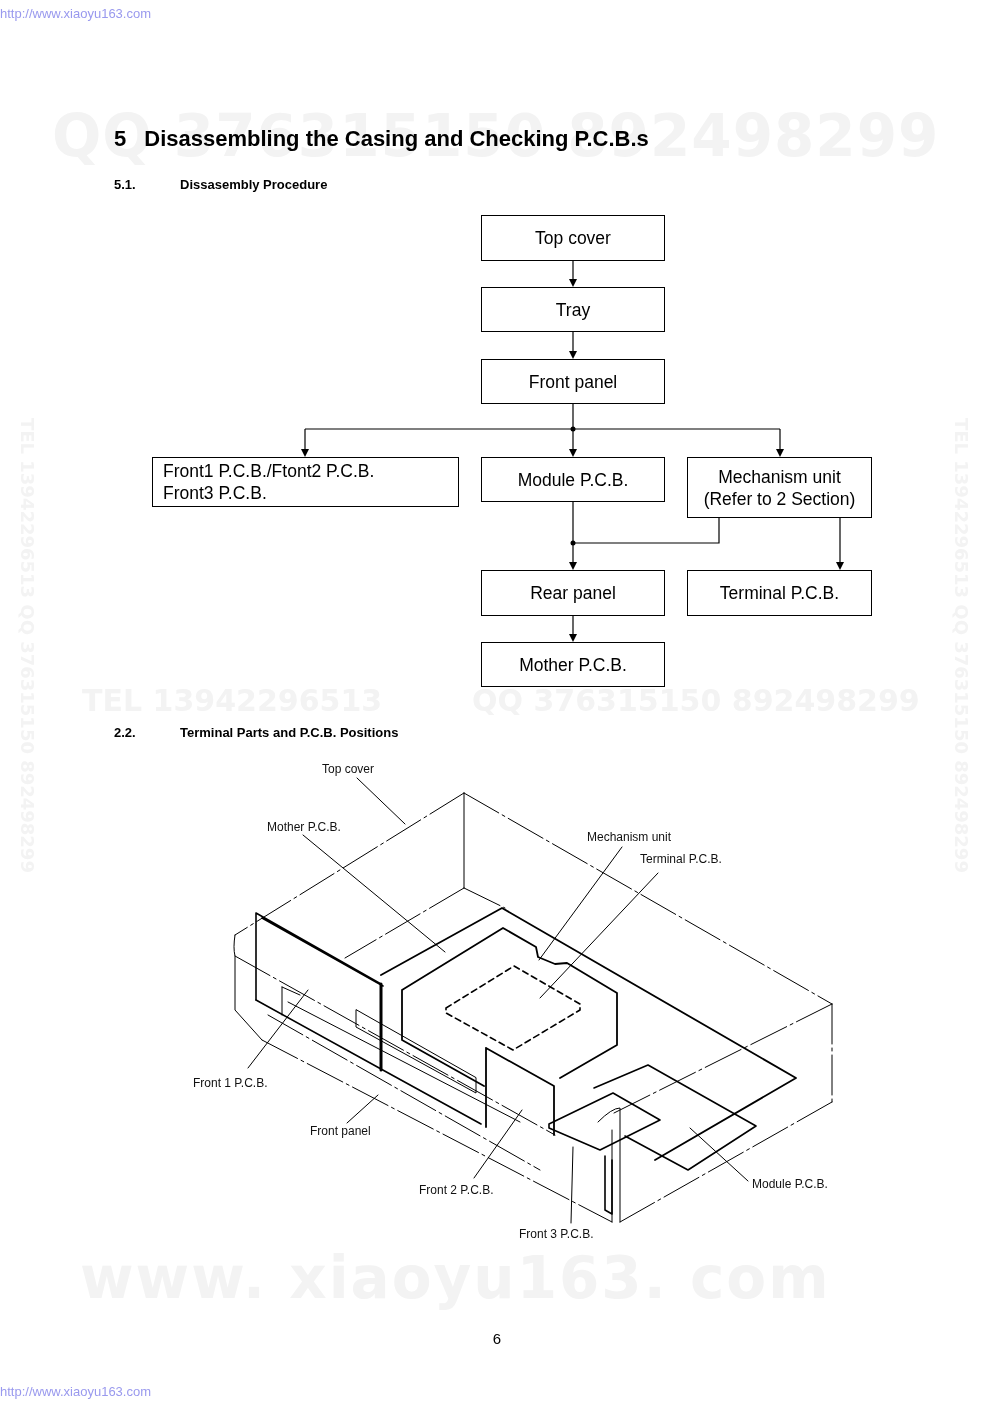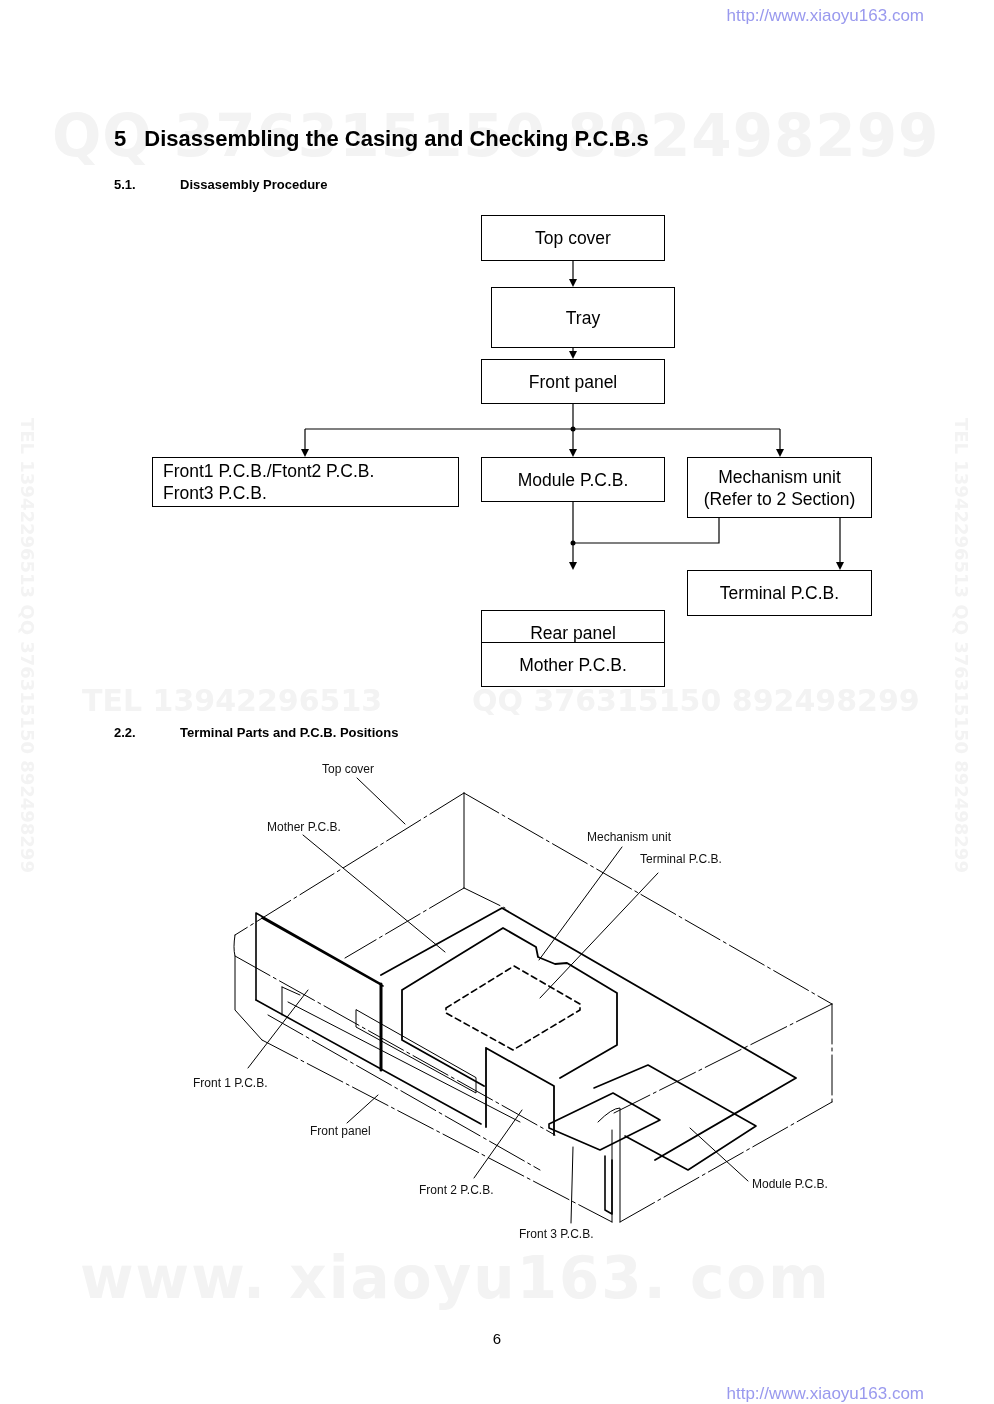--- a/index.html
+++ b/index.html
@@ -1,19 +1,19 @@
 <!DOCTYPE html>
 <html><head>
   <meta charset="utf-8">
   <style>
     html, body { margin: 0; padding: 0; background: #ffffff; }
     body { width: 994px; height: 1404px; position: relative; overflow: hidden;
            font-family: "Liberation Sans", sans-serif; color: #000; }
-    .url { position: absolute; left: 0; width: 924px; text-align: right;
-           font-size: 17px; color: #9999ee; text-decoration: none; }
+    .url { position: absolute; left: 0; width: 924px; text-align: left;
+           font-size: 13px; color: #9999ee; text-decoration: none; }
     .url.top { top: 6px; }
     .url.bottom { top: 1384px; }
     .wm { position: absolute; font-family: "DejaVu Sans", sans-serif; font-weight: bold;
           color: #f3f3f3; white-space: nowrap; z-index: 0; }
     .wm-h1 { top: 102px; left: 52px; font-size: 58px; letter-spacing: 1px; }
     .wm-h2 { top: 683px; left: 82px; font-size: 30px; }
     .wm-h3 { top: 683px; left: 472px; font-size: 30px; }
     .wm-big { top: 1244px; left: 80px; font-size: 58px; letter-spacing: 2px; }
     .wm-v { top: 418px; font-size: 18px; transform-origin: 0 0; transform: rotate(90deg); }
     .wm-vl { left: 38px; }
@@ -86,42 +86,42 @@
     <path d="M836,562 L844,562 L840,570 Z" fill="#000" stroke="none"></path>
 
     <line x1="573" y1="615" x2="573" y2="640"></line>
     <path d="M569,634 L577,634 L573,642 Z" fill="#000" stroke="none"></path>
   </g>
 </svg>
 
 <div class="box" style="left:481px;top:215px;width:184px;height:46px;">
   <span>Top cover</span>
 </div>
-<div class="box" style="left:481px;top:287px;width:184px;height:61px;margin-left:10px;">
+<div class="box" style="left:481px;top:287px;width:184px;height:45px;">
   <span>Tray</span>
 </div>
 <div class="box" style="left:481px;top:359px;width:184px;height:45px;">
   <span>Front panel</span>
 </div>
 <div class="box left" style="left:152px;top:457px;width:307px;height:50px;">
   <div>
     <div>Front1 P.C.B./Ftont2 P.C.B.</div>
     <div>Front3 P.C.B.</div>
   </div>
 </div>
 <div class="box" style="left:481px;top:457px;width:184px;height:45px;">
   <span>Module P.C.B.</span>
 </div>
 <div class="box" style="left:687px;top:457px;width:185px;height:61px;">
   <div>
     <div>Mechanism unit</div>
     <div>(Refer to 2 Section)</div>
   </div>
 </div>
-<div class="box" style="left:481px;top:570px;width:184px;height:46px;margin-top:40px;">
+<div class="box" style="left:481px;top:570px;width:184px;height:46px;">
   <span>Rear panel</span>
 </div>
 <div class="box" style="left:687px;top:570px;width:185px;height:46px;">
   <span>Terminal P.C.B.</span>
 </div>
 <div class="box" style="left:481px;top:642px;width:184px;height:45px;">
   <span>Mother P.C.B.</span>
 </div>
 
 <div class="content h2 h2b">

